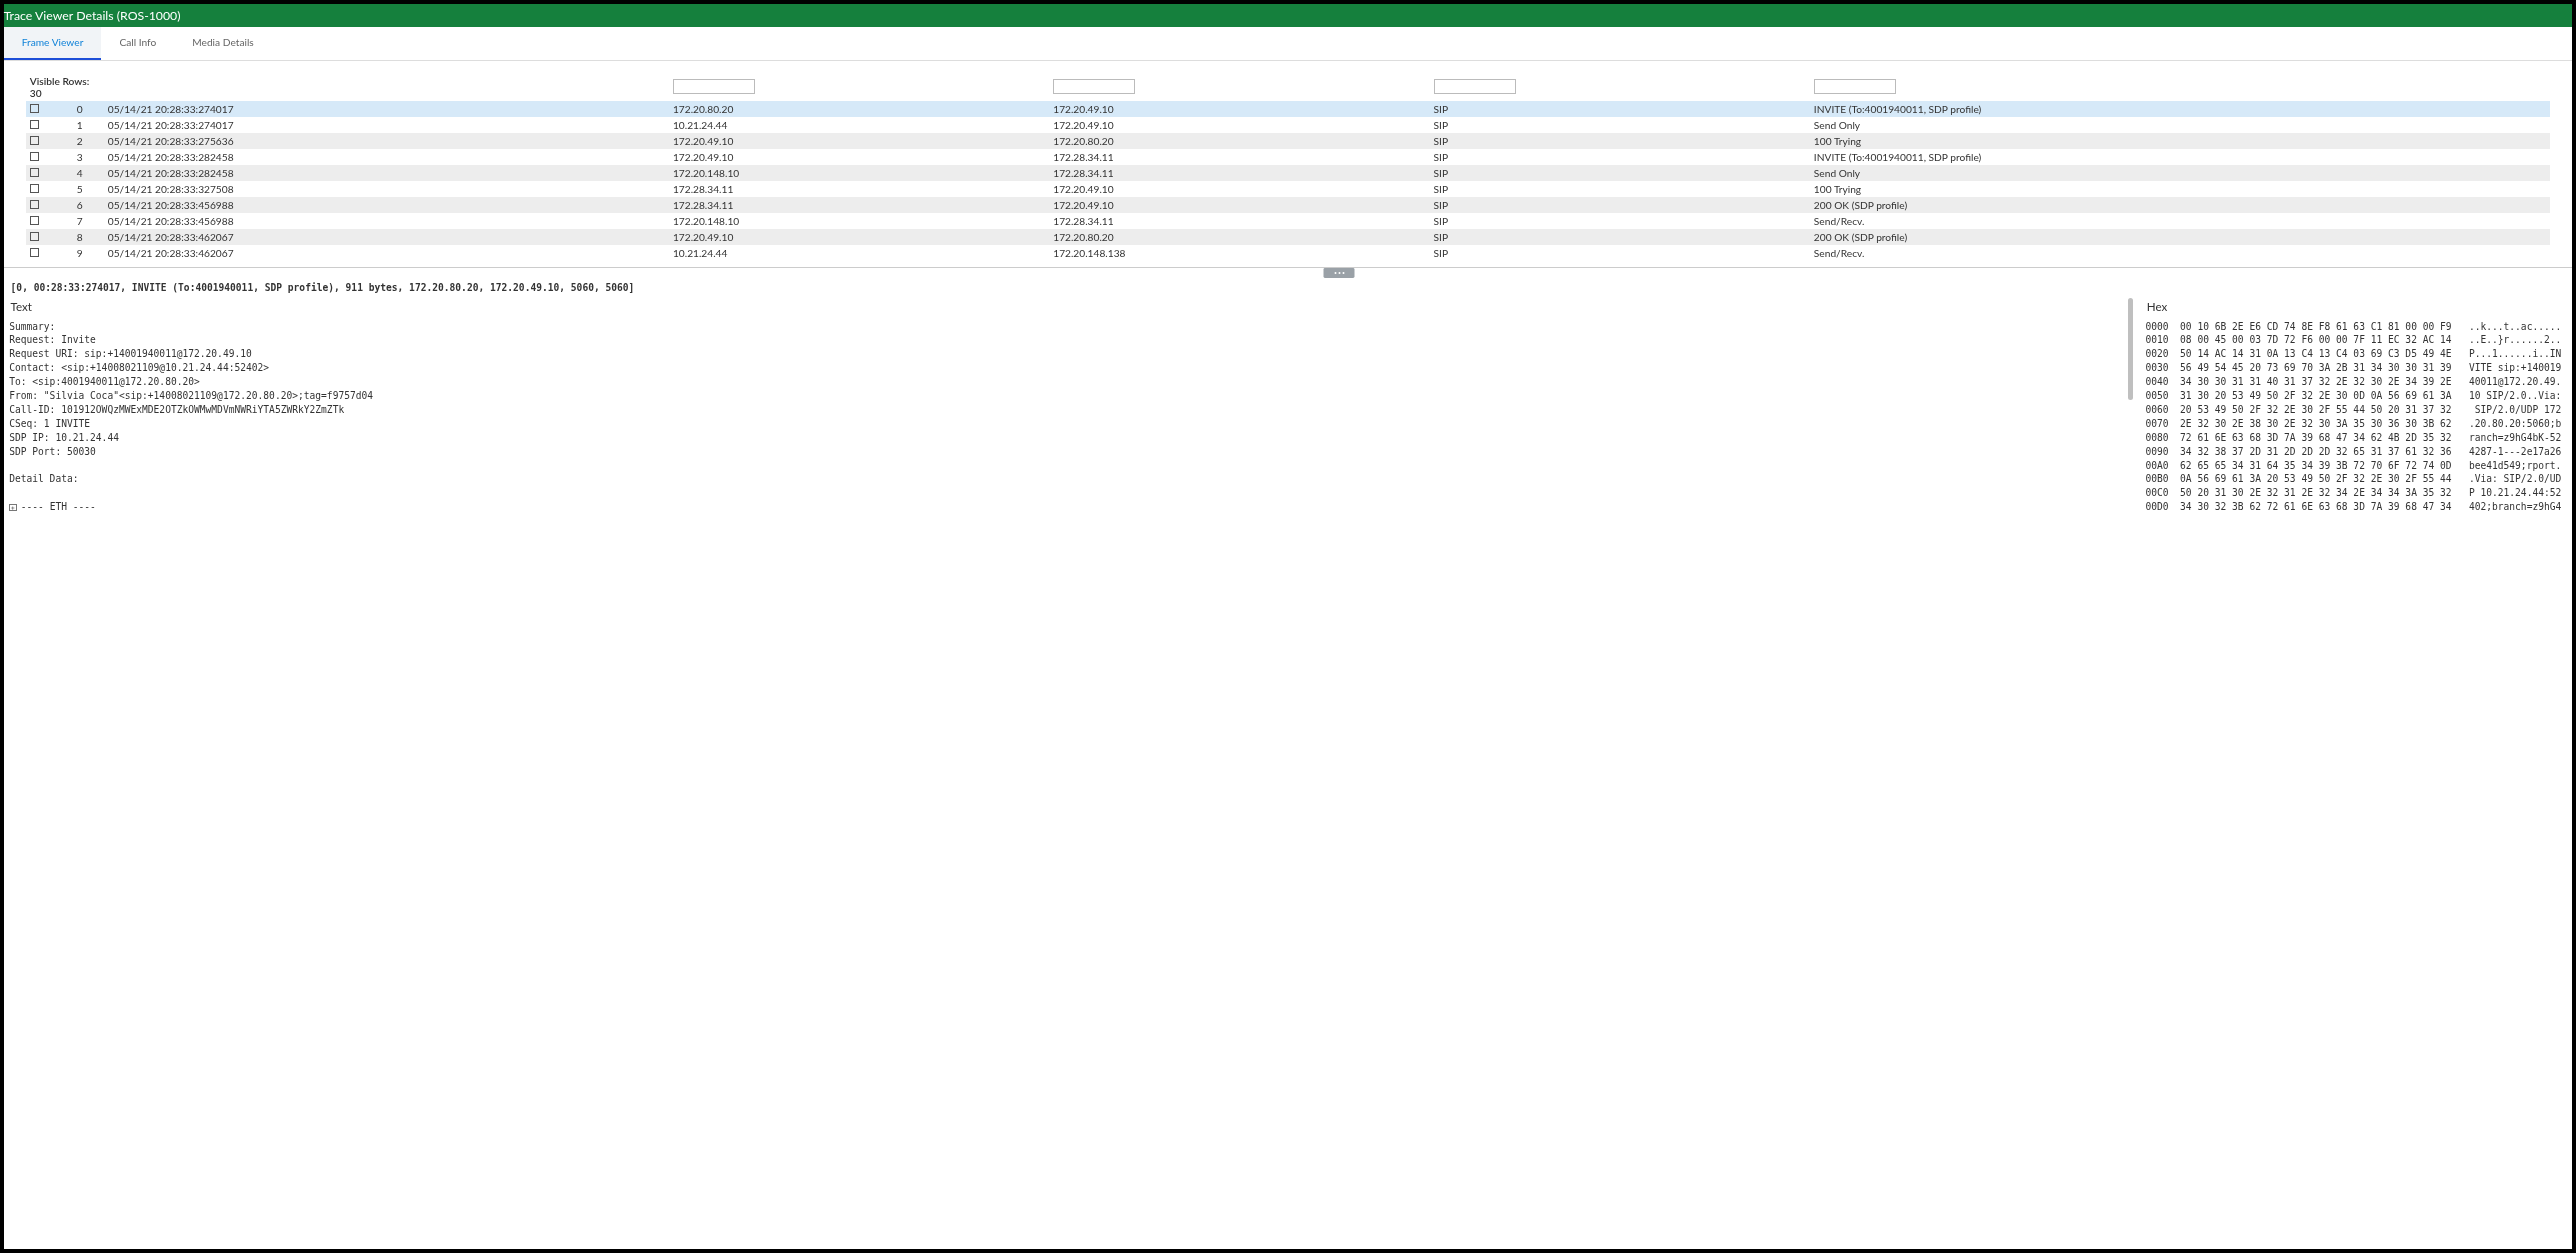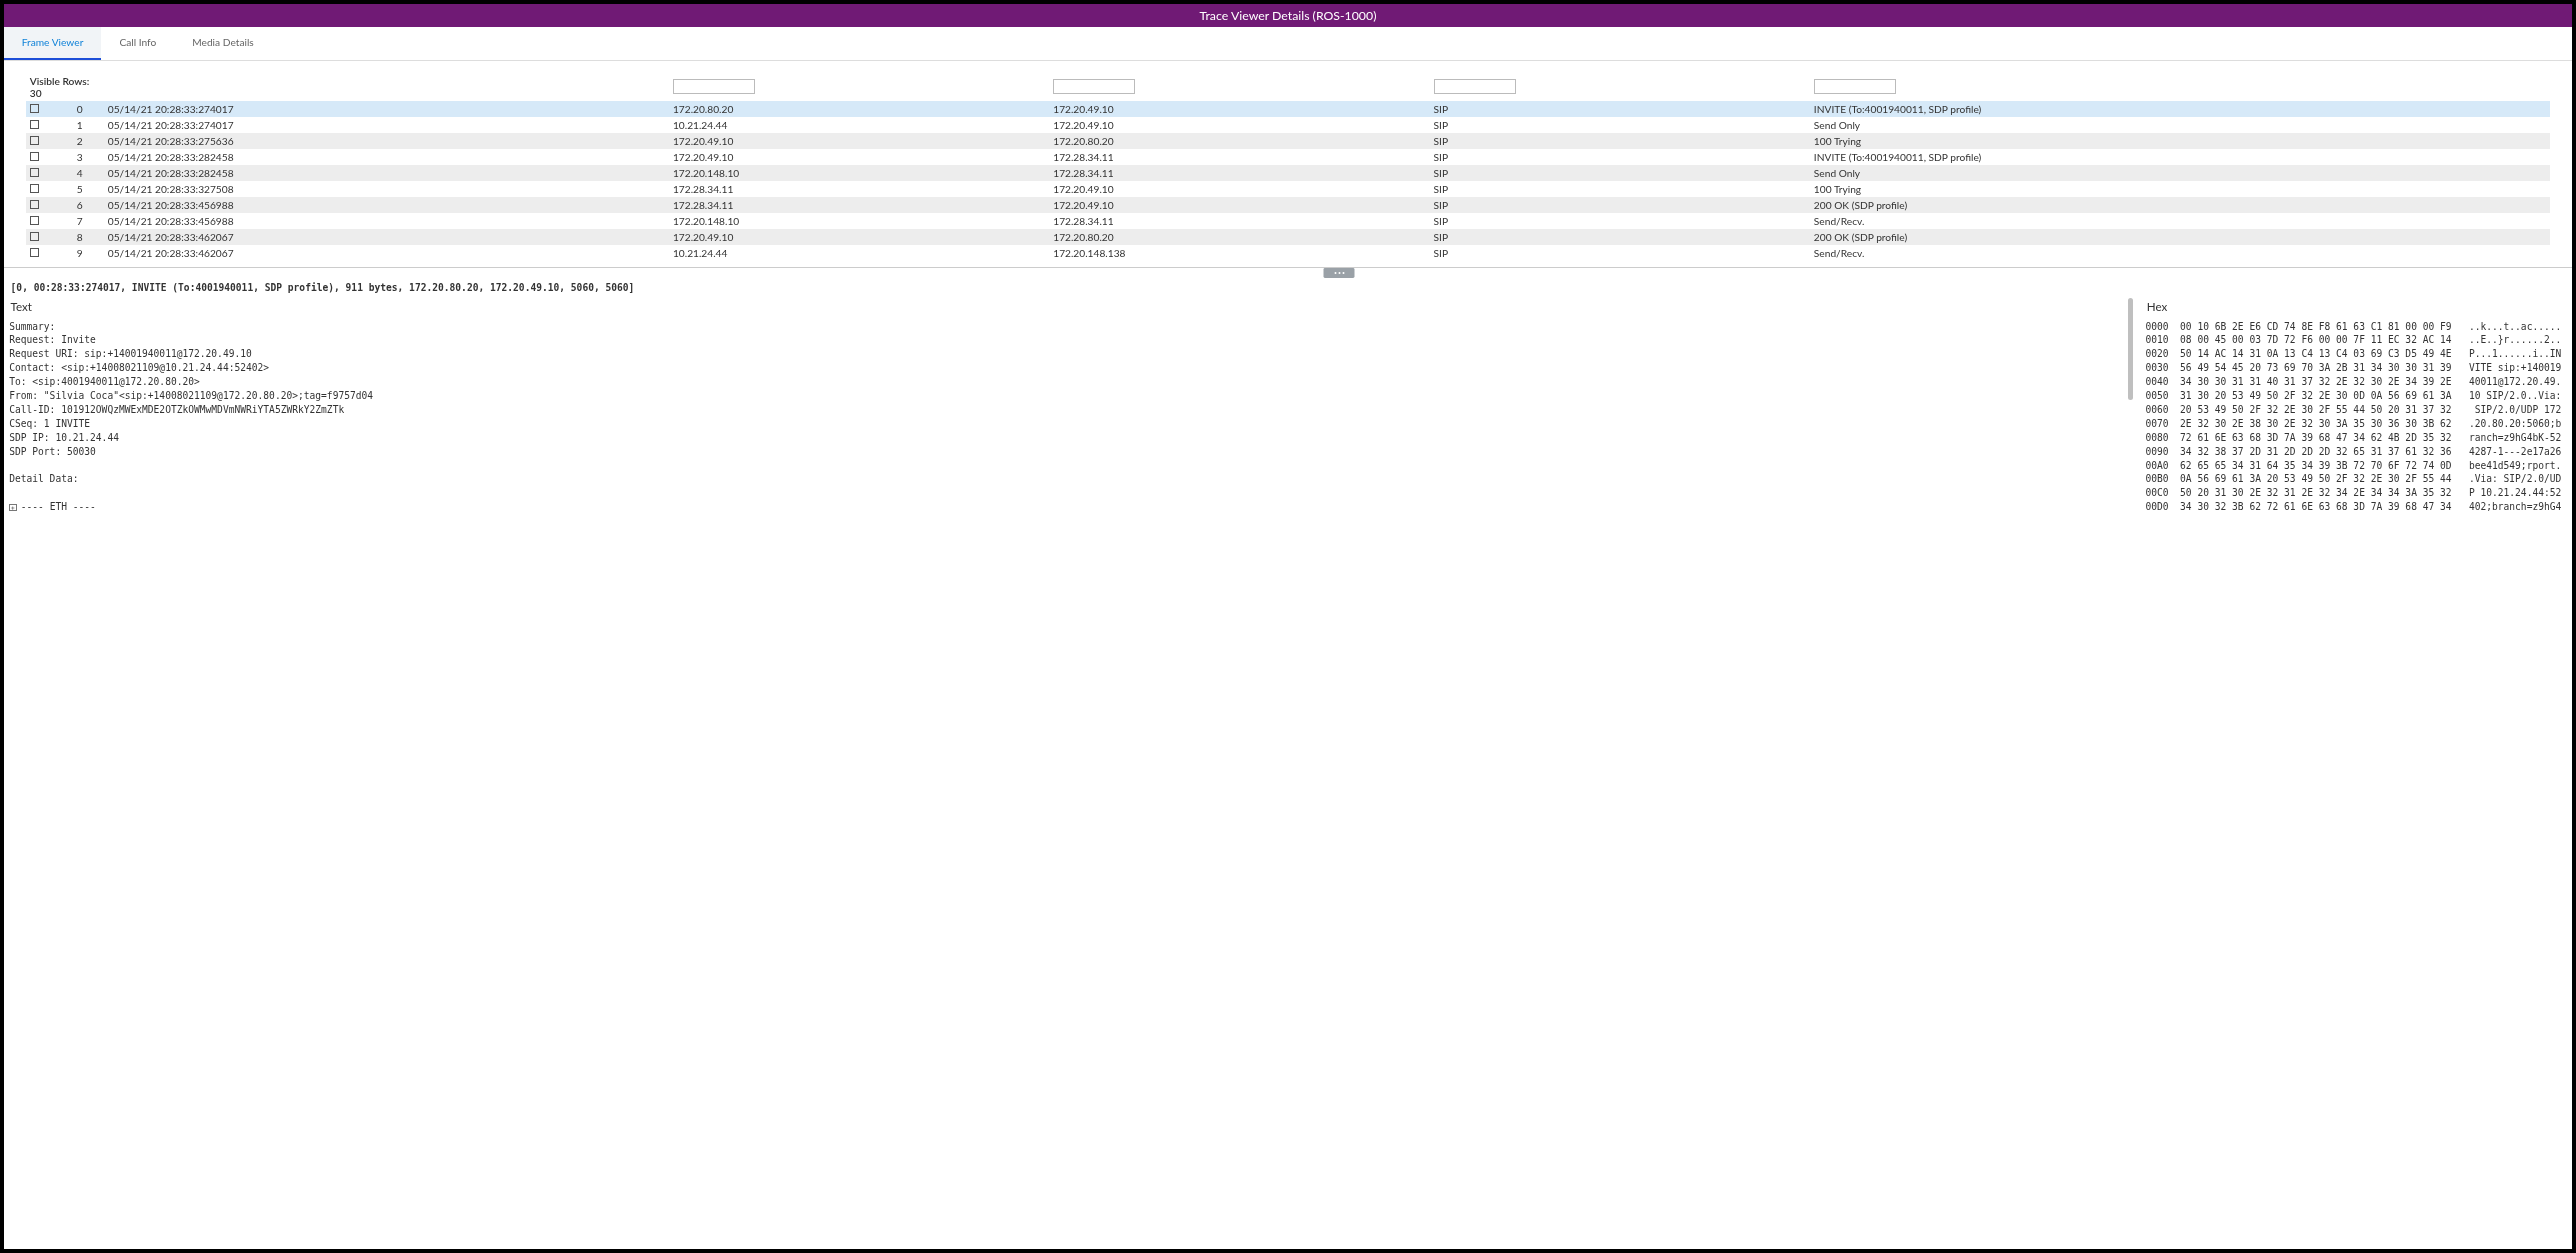--- a/index.html
+++ b/index.html
@@ -1,19 +1,19 @@
 <!DOCTYPE html>
 <html><head>
 <meta charset="utf-8">
 <style>
   * { box-sizing: border-box; margin: 0; padding: 0; }
   html, body { width: 100%; height: 100%; font-family: "Lato","Segoe UI",Arial,sans-serif; font-size:10.2px; color:#333; }
   body { background:#000; padding:2.7px; }
   .frame { background:#fff; width:100%; height:100%; display:flex; flex-direction:column; border:0.7px solid #000;}
-  .titlebar { background:#701a75; color:#fff; text-align:center; font-size:12.3px; padding:4.1px 0; font-weight:400;}
+  .titlebar { background:#15803d; color:#fff; text-align:left; font-size:12.3px; padding:4.1px 0; font-weight:400;}
   .tabs { display:flex; border-bottom:0.7px solid #ddd; }
   .tab { padding:9.6px 18px; font-size:10.2px; color:#666; cursor:pointer; }
   .tab.active { color:#1283d8; background:#f1f4f7; border-bottom:2px solid #1d4ed8; }
   .content { flex:1; display:flex; flex-direction:column; overflow:hidden; }
   .tablewrap { padding:11px 22px 5.5px 22px; }
   table.frames { width:100%; border-collapse:collapse; font-size:10.2px; }
   table.frames th { text-align:left; font-weight:600; padding:2.7px 4.1px 2.7px 4.1px; color:#222; }
   table.frames th.sorted { border-bottom:1.4px solid #333; }
   .filterrow td { padding:2.7px 4.1px; }
   .filterrow input { width:82px; height:15px; border:0.7px solid #bbb; font-size:9px; padding:0.7px 2.7px;}

